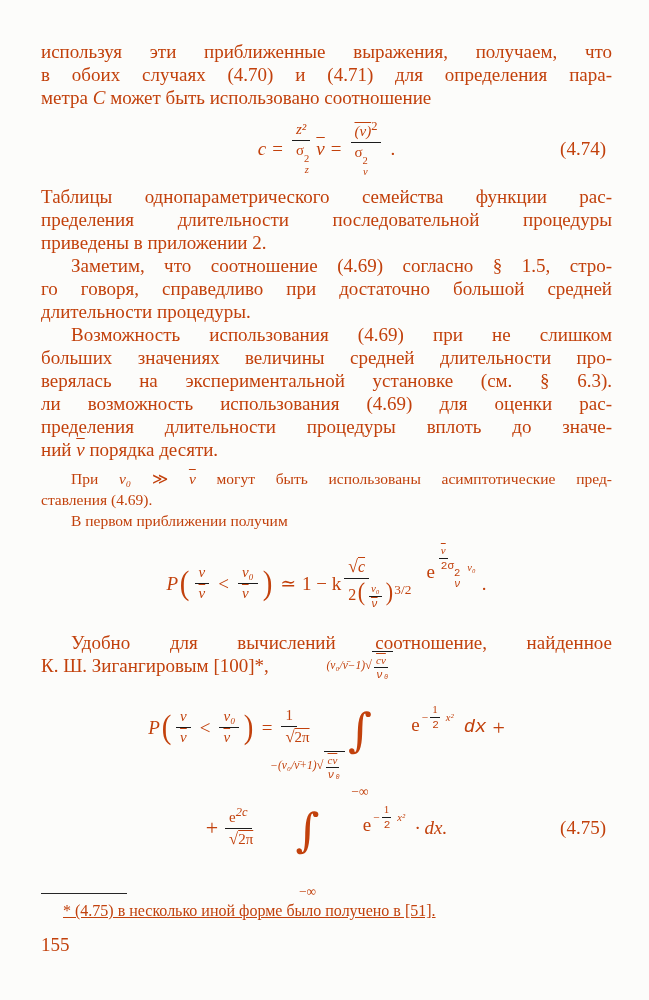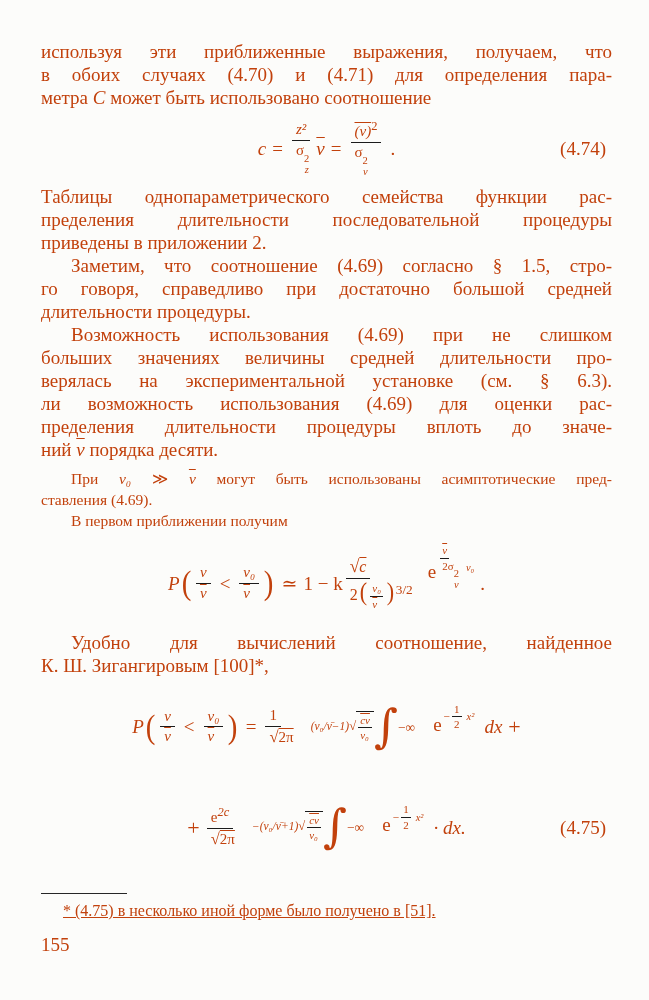--- a/index.html
+++ b/index.html
@@ -26,32 +26,32 @@
   .f474{height:58px;margin:10px 0 8px;}
   .fa-block{height:88px;margin:8px 0 4px;}
   .fb-block{height:100px;margin:0;}
   .f-row{display:inline-flex;align-items:center;}
   .f-tag{position:absolute;right:6px;top:50%;transform:translateY(-50%);font-size:19px;}
   .frac{display:inline-flex;flex-direction:column;align-items:flex-start;vertical-align:middle;margin:0 3px;font-size:15px;line-height:1.15;}
   .frac .num{display:inline-block;border-bottom:1.3px solid #1b1b1b;padding:0 4px 1px;}
   .frac .den{display:inline-block;padding:1px 4px 0;}
   .frac.xs{font-size:11px;line-height:1.1;margin:0 2px;}
   .frac.xs .num{padding:0 2px 1px;border-bottom:1px solid #1b1b1b;}
-  .frac.xs .den{padding:1px 2px 0;}
+  .frac.xs .den{padding:1px 2px 0;font-family:Liberation Mono, monospace;}
   .frac.big{font-size:16px;}
   .bigp{font-size:34px;font-weight:400;line-height:0.9;display:inline-block;transform:scaleX(.85);margin:0 1px;}
   .bigp.md{font-size:26px;}
   .rel{margin:0 6px;}
   .supsub{display:inline-flex;flex-direction:column;align-items:center;font-size:10.5px;line-height:1.05;vertical-align:-7px;}
   .radsign{font-size:1.1em;font-weight:bold;}
   .radarg{display:inline-block;border-top:1.2px solid #1b1b1b;padding-top:2px;}
   .eterm{display:inline-flex;align-items:flex-start;margin-left:8px;}
   .esup{display:inline-flex;align-items:center;font-size:11.5px;position:relative;top:-16px;margin-left:2px;}
   .esup .trail{margin-left:3px;font-size:10.5px;}
-  .intwrap{display:inline-flex;flex-direction:row;align-items:center;margin:0 10px;}
+  .intwrap{display:inline-flex;flex-direction:column;align-items:center;margin:0 10px;gap:28px;}
   .int-up{font-size:11.5px;display:inline-flex;align-items:center;margin-bottom:1px;white-space:nowrap;}
   .int-sign{font-family:"DejaVu Serif","Liberation Serif",serif;font-size:46px;line-height:.9;}
   .int-lo{font-size:13.5px;margin-top:1px;}
   .plus-end{font-size:22px;margin-left:6px;}
   .fnrule{width:86px;border-top:1.6px solid #262626;margin:16px 0 7px;}
   .footnote{font-size:16px;line-height:20px;text-indent:22px;text-decoration:underline;}
   .pageno{text-align:left;padding-right:4px;margin-top:12px;font-size:19px;}
   .dotp{margin-left:6px;}
 </style>
 </head>
@@ -198,21 +198,21 @@
         <span>e</span>
         <span class="esup" style="top:-10px;">
             <span>−</span>
             <span class="frac xs">
               <span class="num">1</span>
               <span class="den">2</span>
             </span>
             <span class="trail it">x²</span>
           </span>
       </span>
-      <span class="it" style="margin-left:10px;">dx</span>
+      <span class="it" style="margin-left:10px;font-family:Liberation Mono, monospace;">dx</span>
       <span class="plus-end">+</span>
     </span>
   </div>
 
   <div class="formula fb-block">
     <span class="f-row">
       <span class="plus-end" style="margin:0 4px 0 0;">+</span>
       <span class="frac">
           <span class="num"><span>e</span><sup class="it">2c</sup></span>
           <span class="den"><span class="radsign">√</span><span class="ov">2π</span></span>

